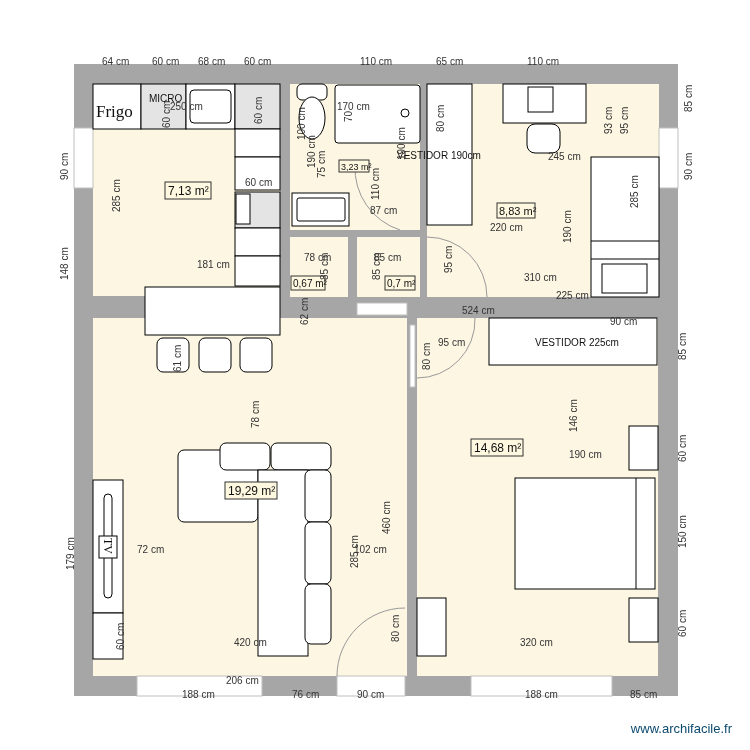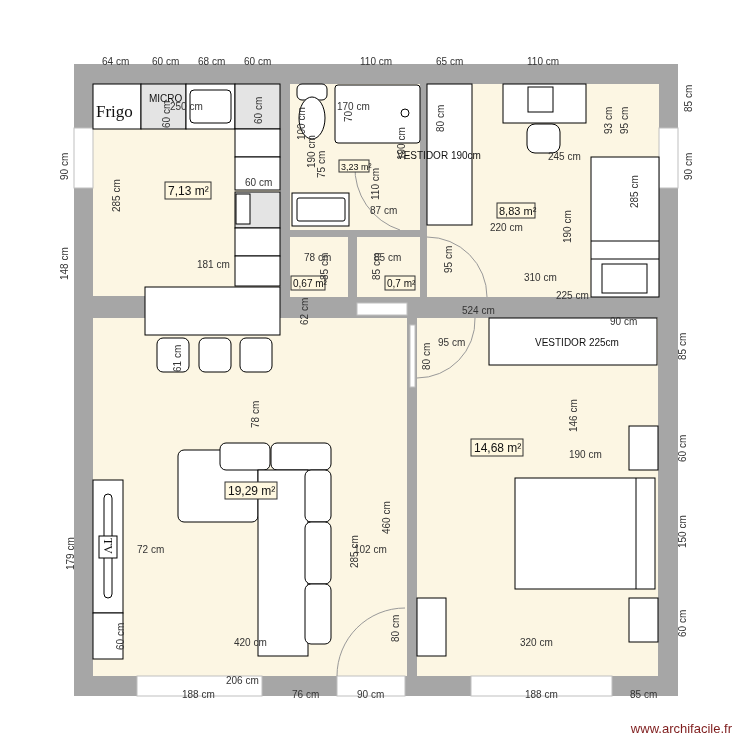--- a/index.html
+++ b/index.html
@@ -9,21 +9,21 @@
   .floor { fill: #fcf6e3; }
   .furn { fill: #ffffff; stroke: #000; stroke-width: 1; }
   .furn-grey { fill: #e4e4e4; stroke: #000; stroke-width: 1; }
   .dim-text { font-family: "Liberation Sans", sans-serif; font-size: 10px; fill: #333; }
   .area-box { fill: #fff8e0; stroke: #333; stroke-width: 1; }
   .area-text { font-family: "Liberation Sans", sans-serif; font-size: 12px; fill: #111; }
   .area-text-small { font-size: 9px; }
   .label-text { font-family: "Liberation Sans", sans-serif; font-size: 10px; fill: #111; }
   .door-arc { stroke: #999; stroke-width: 1; fill: none; }
   .window { fill: #ffffff; stroke: #bfbfbf; stroke-width: 1; }
-  .watermark { position: absolute; right: 18px; bottom: 14px; font-family: "Liberation Sans", sans-serif; font-size: 13px; color: #7f1d1d; }
+  .watermark { position: absolute; right: 18px; bottom: 14px; font-family: "Liberation Sans", sans-serif; font-size: 13px; color: #0c4a6e; }
 </style>
 </head>
 <body>
 
 <svg id="plan" viewBox="0 0 750 750" xmlns="http://www.w3.org/2000/svg">
 
   <rect class="wall" x="74" y="64" width="604" height="632"></rect>
 
   <rect class="floor" x="93" y="84" width="187" height="212"></rect>
   <rect class="floor" x="290" y="84" width="130" height="146"></rect>

